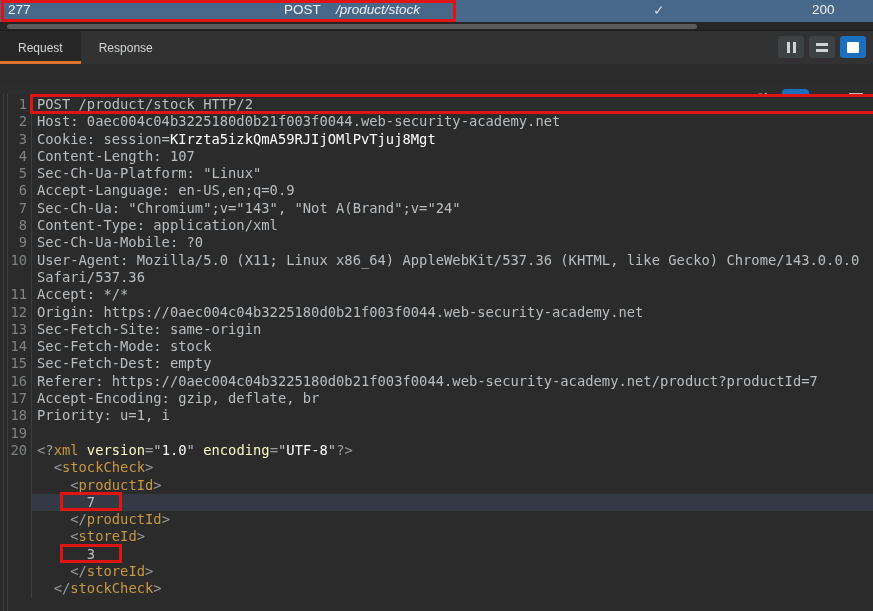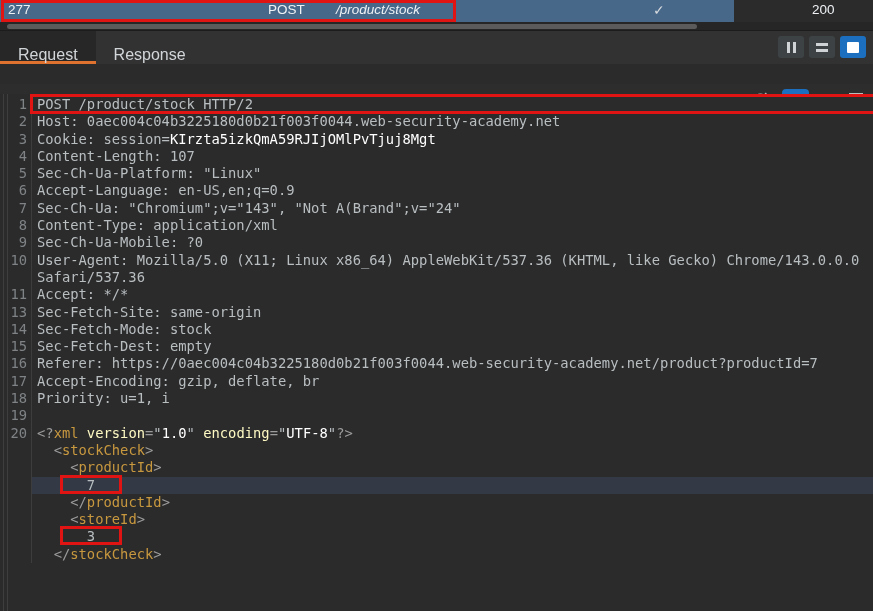--- a/index.html
+++ b/index.html
@@ -5,42 +5,42 @@
   * { margin:0; padding:0; box-sizing:border-box; }
   html,body { background:#1e1e1e; }
   .app {
     position:relative; width:873px; height:611px; overflow:hidden;
     background:#2b2b2b; font-family:"Liberation Sans",sans-serif;
     -webkit-font-smoothing:antialiased;
   }
 
   
   .history-row {
-    position:absolute; top:0; left:0; width:734px; height:22px;
+    position:absolute; top:0; left:0; width:873px; height:22px;
     background:#48688a; color:#eef2f5; font-size:13.5px;
   }
   .history-row span { position:absolute; top:2px; white-space:nowrap; }
   .col-id     { left:8px; }
   .col-url    { left:60px; }
-  .col-method { left:268px;text-align:center; }
+  .col-method { left:284px;text-align:center; }
   .col-path   { left:336px;font-style:italic; }
   .col-check  { left:653px; color:#d6dadd; font-size:14px; }
   .col-status { left:812px; }
 
   
   .anno { position:absolute; border:3px solid #e11414; pointer-events:none; z-index:40; }
   .anno-row { left:1px; top:0px; width:455px; height:22px; }
 
   
   .hscroll { position:absolute; top:22px; left:0; width:873px; height:9px; background:#262626; border-bottom:1px solid #1c1c1c; }
   .hscroll .thumb { position:absolute; top:2px; left:7px; width:690px; height:5px; background:#5b5b5b; border-radius:3px; }
 
   
   .main-tabs { position:absolute; top:31px; left:0; width:873px; height:33px; background:#323232; display:flex; align-items:stretch; }
-  .main-tab { padding:0 18px; display:flex; align-items:flex-end; font-size:16px; color:#d2d6d9; cursor:default; }
+  .main-tab { padding:0 18px; display:flex; align-items:center; font-size:12px; color:#d2d6d9; cursor:default; }
   .main-tab.selected { background:#272727; box-shadow:inset 0 -3px 0 #e0722f; }
   .layout-buttons { position:absolute; right:7px; top:5px; display:flex; gap:5px; }
   .lbtn { width:26px; height:22px; background:#3d4245; border-radius:3px; display:flex; align-items:center; justify-content:center; gap:3px; }
   .lbtn.selected { background:#1c6fbe; }
   .glyph-pause i { display:block; width:3px; height:11px; background:#cfd3d6; }
   .glyph-pause { display:flex; gap:3px; }
   .glyph-rows i { display:block; width:12px; height:3px; background:#cfd3d6; }
   .glyph-rows { display:flex; flex-direction:column; gap:3px; }
   .glyph-square { width:12px; height:11px; background:#ffffff; border-radius:1px; }
 
@@ -173,31 +173,33 @@
         <div class="line"><span class="ln">3</span><span class="code"><span class="c-plain">Cookie: session=</span><span class="c-val">KIrzta5izkQmA59RJIjOMlPvTjuj8Mgt</span></span></div>
         <div class="line"><span class="ln">4</span><span class="code"><span class="c-plain">Content-Length: 107</span></span></div>
         <div class="line"><span class="ln">5</span><span class="code"><span class="c-plain">Sec-Ch-Ua-Platform: "Linux"</span></span></div>
         <div class="line"><span class="ln">6</span><span class="code"><span class="c-plain">Accept-Language: en-US,en;q=0.9</span></span></div>
         <div class="line"><span class="ln">7</span><span class="code"><span class="c-plain">Sec-Ch-Ua: "Chromium";v="143", "Not A(Brand";v="24"</span></span></div>
         <div class="line"><span class="ln">8</span><span class="code"><span class="c-plain">Content-Type: application/xml</span></span></div>
         <div class="line"><span class="ln">9</span><span class="code"><span class="c-plain">Sec-Ch-Ua-Mobile: ?0</span></span></div>
         <div class="line"><span class="ln">10</span><span class="code"><span class="c-plain">User-Agent: Mozilla/5.0 (X11; Linux x86_64) AppleWebKit/537.36 (KHTML, like Gecko) Chrome/143.0.0.0</span></span></div>
         <div class="line"><span class="ln"> </span><span class="code"><span class="c-plain">Safari/537.36</span></span></div>
         <div class="line"><span class="ln">11</span><span class="code"><span class="c-plain">Accept: */*</span></span></div>
+        <div class="line"><span class="ln">12</span><span class="code"><span class="c-plain">Origin: https://0aec004c04b3225180d0b21f003f0044.web-security-academy.net</span></span></div>
         <div class="line"><span class="ln">13</span><span class="code"><span class="c-plain">Sec-Fetch-Site: same-origin</span></span></div>
         <div class="line"><span class="ln">14</span><span class="code"><span class="c-plain">Sec-Fetch-Mode: stock</span></span></div>
         <div class="line"><span class="ln">15</span><span class="code"><span class="c-plain">Sec-Fetch-Dest: empty</span></span></div>
         <div class="line"><span class="ln">16</span><span class="code"><span class="c-plain">Referer: https://0aec004c04b3225180d0b21f003f0044.web-security-academy.net/product?productId=7</span></span></div>
         <div class="line"><span class="ln">17</span><span class="code"><span class="c-plain">Accept-Encoding: gzip, deflate, br</span></span></div>
         <div class="line"><span class="ln">18</span><span class="code"><span class="c-plain">Priority: u=1, i</span></span></div>
         <div class="line"><span class="ln">19</span><span class="code"> </span></div>
         <div class="line"><span class="ln">20</span><span class="code"><span class="c-punct">&lt;?</span><span class="c-tag">xml</span><span class="c-plain"> </span><span class="c-attr">version</span><span class="c-punct">=</span><span class="c-plain">"</span><span class="c-val">1.0</span><span class="c-plain">"</span><span class="c-plain"> </span><span class="c-attr">encoding</span><span class="c-punct">=</span><span class="c-plain">"</span><span class="c-val">UTF-8</span><span class="c-plain">"</span><span class="c-punct">?&gt;</span></span></div>
         <div class="line"><span class="ln"> </span><span class="code"><span class="c-plain">  </span><span class="c-punct">&lt;</span><span class="c-tag">stockCheck</span><span class="c-punct">&gt;</span></span></div>
         <div class="line"><span class="ln"> </span><span class="code"><span class="c-plain">    </span><span class="c-punct">&lt;</span><span class="c-tag">productId</span><span class="c-punct">&gt;</span></span></div>
         <div class="line hl"><span class="ln"> </span><span class="code"><span class="c-plain">   </span><span class="c-plain rbox">   7   </span></span></div>
         <div class="line"><span class="ln"> </span><span class="code"><span class="c-plain">    </span><span class="c-punct">&lt;/</span><span class="c-tag">productId</span><span class="c-punct">&gt;</span></span></div>
         <div class="line"><span class="ln"> </span><span class="code"><span class="c-plain">    </span><span class="c-punct">&lt;</span><span class="c-tag">storeId</span><span class="c-punct">&gt;</span></span></div>
         <div class="line"><span class="ln"> </span><span class="code"><span class="c-plain">   </span><span class="c-plain rbox">   3   </span></span></div>
+        <div class="line"><span class="ln"> </span><span class="code"><span class="c-plain">    </span><span class="c-punct">&lt;/</span><span class="c-tag">storeId</span><span class="c-punct">&gt;</span></span></div>
         <div class="line"><span class="ln"> </span><span class="code"><span class="c-plain">  </span><span class="c-punct">&lt;/</span><span class="c-tag">stockCheck</span><span class="c-punct">&gt;</span></span></div>
       </div>
   </div>
 
 </div>
 
 </body></html>

